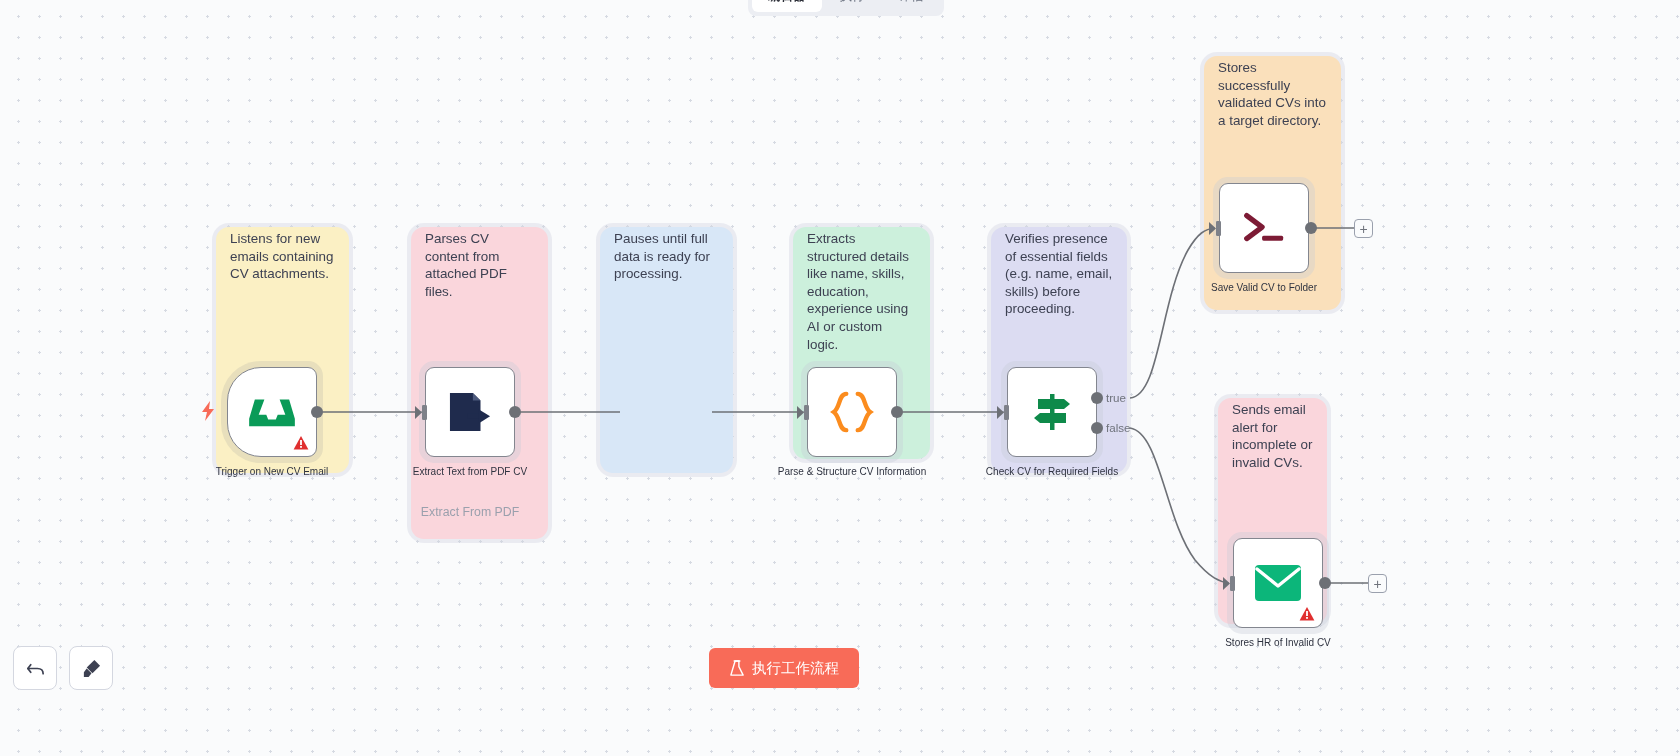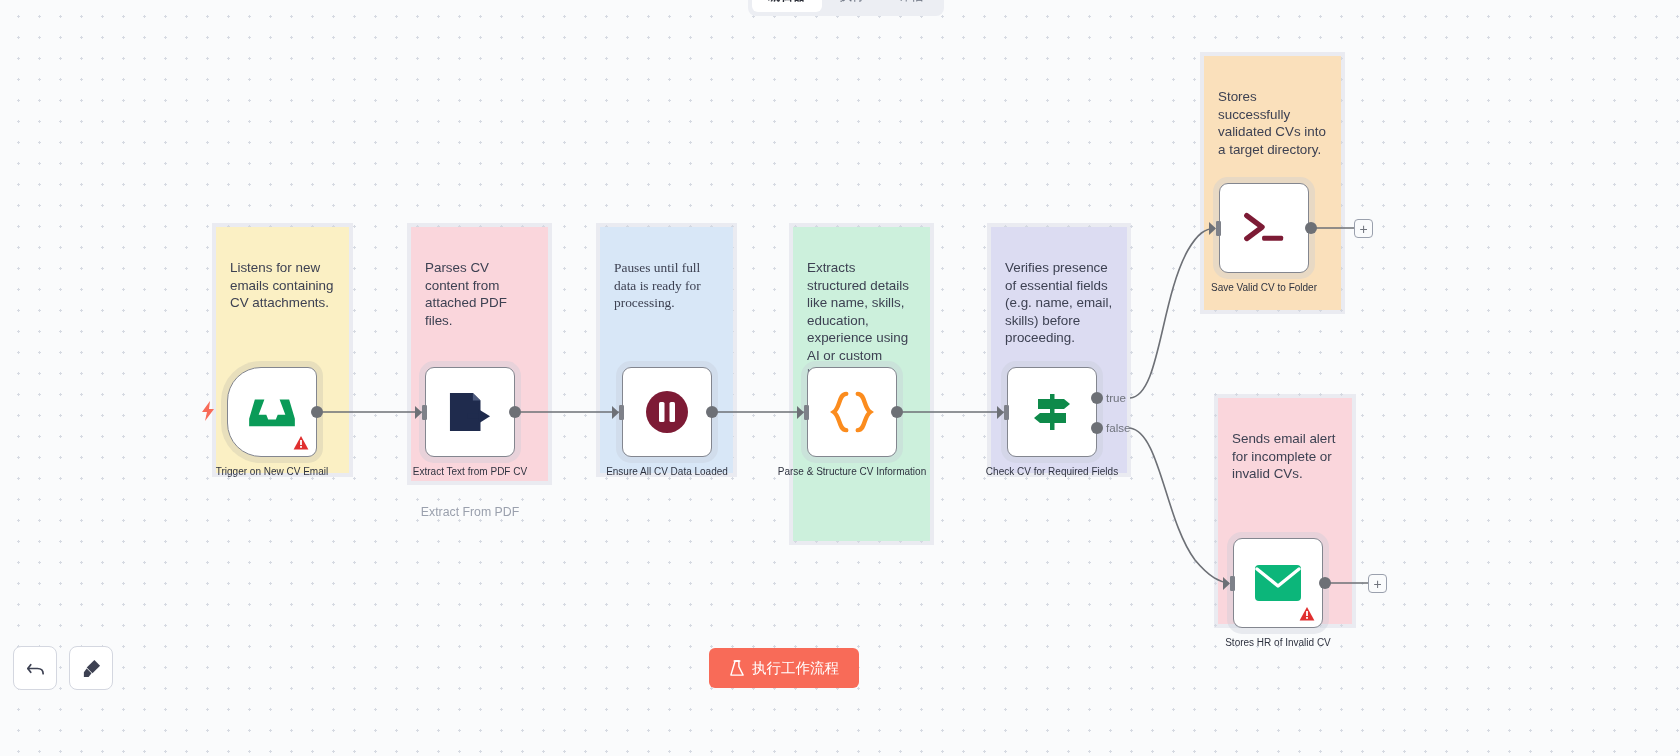--- a/index.html
+++ b/index.html
@@ -33,24 +33,24 @@
     padding: 7px 16px 8px 16px;
     border-radius: 6px;
     white-space: nowrap;
     line-height: 1.1;
   }
   .tab.active { background: #ffffff; color: #2c2f38; font-weight: 600; }
 
   
   .sticky {
     position: absolute;
-    border-radius: 0;
+    border-radius: 13px;
     box-shadow: 0 0 0 4px rgba(210,213,226,0.40);
     z-index: 1;
-    padding: 32px 14px 0 14px;
+    padding: 3px 14px 0 14px;
   }
   .sticky-text {
     font-size: 13.4px;
     line-height: 17.6px;
     color: #3d4152;
     white-space: pre-line;
     word-break: break-word;
   }
 
   
@@ -152,41 +152,41 @@
   <div id="tabbar">
     <div class="tab active">编辑器</div>
     <div class="tab">执行</div>
     <div class="tab">评估</div>
   </div>
 
   <div class="sticky" style="left:216px; top:227px; width:133px; height:246px; background:#fbf0c4;">
     <div class="sticky-text">Listens for new emails containing CV attachments.</div>
   </div>
 
-  <div class="sticky" style="left:411px; top:227px; width:137px; height:254px; background:#fad6dc;">
+  <div class="sticky" style="left:411px; top:227px; width:137px; height:312px; background:#fad6dc;">
     <div class="sticky-text">Parses CV content from attached PDF files.</div>
   </div>
 
-  <div class="sticky" style="left:600px; top:227px; width:133px; height:246px; background:#d8e7f7;font-family:Liberation Serif, serif;">
+  <div class="sticky" style="left:600px; top:227px; width:133px; height:246px; background:#d8e7f7;">
     <div class="sticky-text">Pauses until full data is ready for processing.</div>
   </div>
 
-  <div class="sticky" style="left:793px; top:227px; width:137px; height:314px; background:#ccf0dc;">
+  <div class="sticky" style="left:793px; top:227px; width:137px; height:232px; background:#ccf0dc;">
     <div class="sticky-text">Extracts structured details like name, skills, education, experience using AI or custom logic.</div>
   </div>
 
   <div class="sticky" style="left:991px; top:227px; width:136px; height:246px; background:#dcdcf2;">
     <div class="sticky-text">Verifies presence of essential fields (e.g. name, email, skills) before proceeding.</div>
   </div>
 
   <div class="sticky" style="left:1204px; top:56px; width:137px; height:254px; background:#fae0bb;">
     <div class="sticky-text">Stores successfully validated CVs into a target directory.</div>
   </div>
 
-  <div class="sticky" style="left:1218px; top:398px; width:134px; height:226px; background:#fad6dc;">
+  <div class="sticky" style="left:1218px; top:398px; width:109px; height:226px; background:#fad6dc;">
     <div class="sticky-text">Sends email alert for incomplete or invalid CVs.</div>
   </div>
 
   <svg id="edges">
 
     <path d="M 317,412 L 423,412" stroke="#6d7076" stroke-width="1.6" fill="none"></path>
 
     <path d="M 515,412 L 620,412" stroke="#6d7076" stroke-width="1.6" fill="none"></path>
 
     <path d="M 712,412 L 806,412" stroke="#6d7076" stroke-width="1.6" fill="none"></path>
@@ -231,35 +231,20 @@
       <svg class="node-warn" viewBox="0 0 16 16">
         <path d="M8 1 L15.4 14.4 L0.6 14.4 Z" fill="#e02f2f"></path>
         <rect x="7.1" y="5" width="1.8" height="5" fill="#ffffff"></rect>
         <rect x="7.1" y="11" width="1.8" height="1.8" fill="#ffffff"></rect>
       </svg>
     </div>
     <div class="out-dot" style="left:84px; top:39px;"></div>
     <div class="node-label">Trigger on New CV Email</div>
   </div>
 
-  <div class="node" style="left:622px; top:367px;">
-    <svg class="in-arrow" style="left:-10px; top:38px;" width="14" height="15" viewBox="0 0 14 15">
-      <path d="M0 1 L7 7.5 L0 14 Z" fill="#6d7076"></path>
-      <rect x="7" y="0" width="5" height="15" rx="1.2" fill="#7e8189"></rect>
-    </svg>
-    <div class="node-box">
-      <svg width="44" height="44" viewBox="0 0 44 44">
-        <circle cx="22" cy="22" r="21" fill="#7d1b35"></circle>
-        <rect x="14" y="12" width="5.5" height="20" rx="1.5" fill="#ffffff"></rect>
-        <rect x="24.5" y="12" width="5.5" height="20" rx="1.5" fill="#ffffff"></rect>
-      </svg>
-    </div>
-    <div class="out-dot" style="left:84px; top:39px;"></div>
-    <div class="node-label">Ensure All CV Data Loaded</div>
-  </div>
 
   <div class="node" style="left:807px; top:367px;">
     <svg class="in-arrow" style="left:-10px; top:38px;" width="14" height="15" viewBox="0 0 14 15">
       <path d="M0 1 L7 7.5 L0 14 Z" fill="#6d7076"></path>
       <rect x="7" y="0" width="5" height="15" rx="1.2" fill="#7e8189"></rect>
     </svg>
     <div class="node-box">
       <svg width="50" height="44" viewBox="0 0 52 46">
         <path d="M20 4 C12 4 14 18 7 23 C14 28 12 42 20 42" stroke="#fb8c1e" stroke-width="4.6" fill="none" stroke-linecap="round"></path>
         <path d="M32 4 C40 4 38 18 45 23 C38 28 40 42 32 42" stroke="#fb8c1e" stroke-width="4.6" fill="none" stroke-linecap="round"></path>

